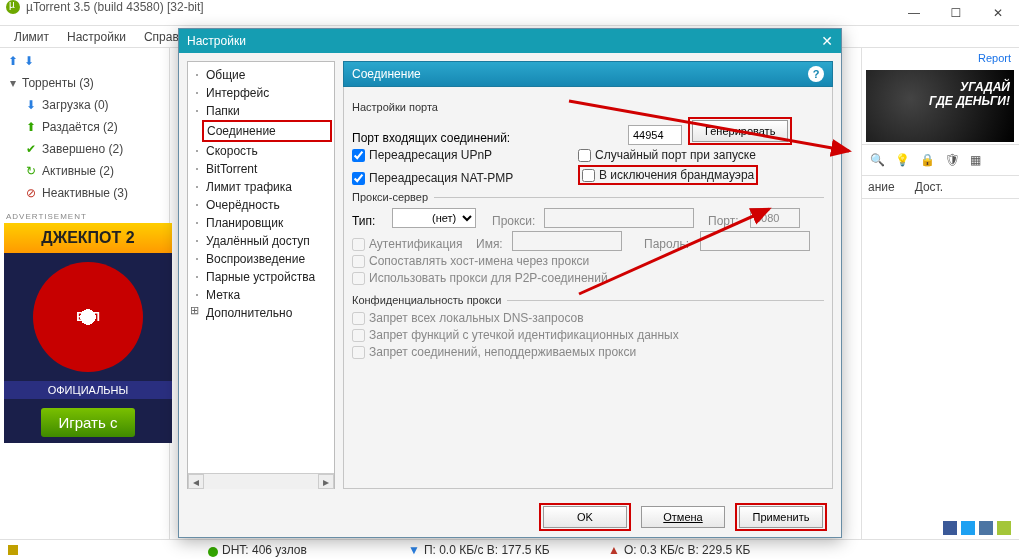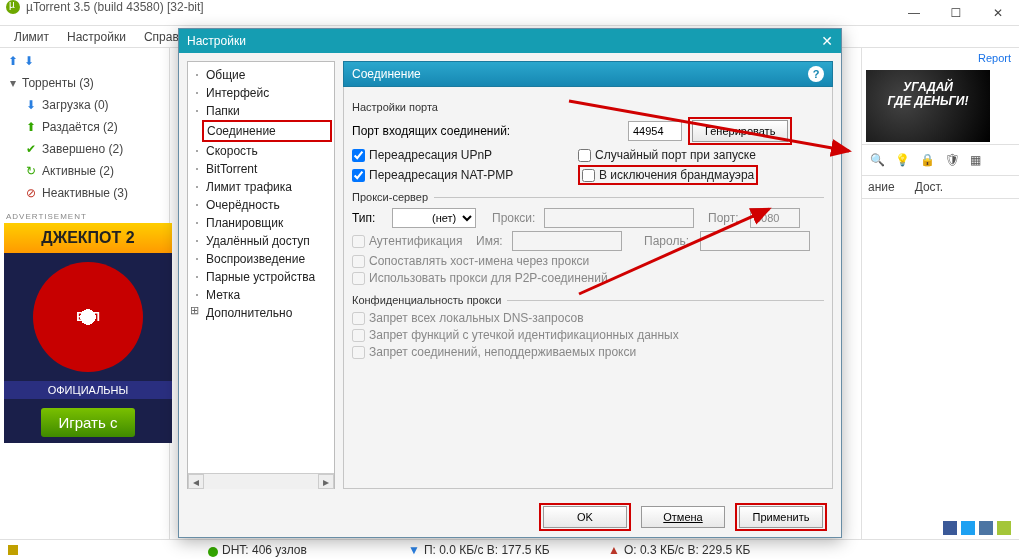--- a/index.html
+++ b/index.html
@@ -22,21 +22,21 @@
 .sidebar .node.sub { padding-left: 22px; }
 .ad-label { font-size: 8px; color: #888; letter-spacing: 1px; margin-top: 8px; padding-left: 2px; }
 .ad1 { width: 168px; height: 220px; background: #1a1f4a; color: #fff; margin-top: 2px; display:flex; flex-direction: column; align-items: center; justify-content: space-between; }
 .ad1 .top { background: linear-gradient(#ffce00,#ff9a00); color: #222; font-weight: bold; font-size: 16px; width: 100%; text-align: center; padding: 6px 0; }
 .ad1 .wheel { width: 110px; height: 110px; border-radius: 50%; background: radial-gradient(circle,#fff 0 10%,#c70000 10% 100%); display:flex; align-items:center; justify-content:center; font-weight:bold; font-size:22px; color:#fff; }
 .ad1 .btn { background: linear-gradient(#7ac000,#3f8a00); color:#fff; font-size:15px; padding:6px 18px; border-radius:3px; margin-bottom:6px; }
 
 .centerarea { flex: 1; position: relative; }
 .rightcol { width: 158px; border-left: 1px solid #e0e0e0; display:flex; flex-direction:column; }
 .report { text-align:right; color:#1a73e8; padding:4px 8px; font-size:11px; }
-.ad2 { width:124px; height:72px; margin:2px 4px; background: radial-gradient(circle at 30% 40%, #444, #000); color:#fff; font-weight:bold; font-size:18px; font-style:italic; text-align:center; padding:10px 4px; line-height:1.2; }
+.ad2 { width:148px; height:72px; margin:2px 4px; background: radial-gradient(circle at 30% 40%, #444, #000); color:#fff; font-weight:bold; font-size:18px; font-style:italic; text-align:right; padding:10px 4px; line-height:1.2; }
 .iconrow { display:flex; gap:10px; padding:8px 8px; color:#555; border-top:1px solid #e0e0e0; border-bottom:1px solid #e0e0e0; }
 .coltabs { display:flex; padding:0 4px; gap:16px; border-bottom:1px solid #e0e0e0; }
 .coltabs div { padding:4px 2px; color:#444; }
 .socialrow { position:absolute; bottom:4px; right:8px; display:flex; gap:4px; }
 .sicon { width:14px; height:14px; }
 
 
 .statusbar { position:absolute; bottom:0; left:0; right:0; height:20px; border-top:1px solid #e0e0e0; display:flex; align-items:center; font-size:11px; color:#333; }
 .statusbar .cell { padding:0 8px; display:flex; align-items:flex-end; gap:4px; }
 .statusbar .icon-dot { width:10px; height:10px; }
@@ -54,21 +54,21 @@
 .treepane li.sel { border:2px solid #d00000; margin:0 2px 0 14px; padding-left:3px; }
 .tree-scroll { position:absolute; left:0; right:0; bottom:0; height:16px; background:#f0f0f0; border-top:1px solid #ccc; display:flex; }
 .tree-scroll .arr { width:16px; text-align:center; color:#666; border:1px solid #ccc; background:#eee; }
 .tree-scroll .track { flex:1; }
 
 .settingspane { flex:1; display:flex; flex-direction:column; }
 .section-hdr { height:26px; background:linear-gradient(#2ba7cd,#1687b2); color:#fff; display:flex; align-items:center; padding:0 8px; font-size:13px; border:1px solid #1b7a9e; }
 .section-hdr .help { margin-left:auto; width:16px; height:16px; border-radius:50%; background:#fff; color:#1687b2; font-weight:bold; font-size:11px; display:flex; align-items:center; justify-content:center; }
 .section-body { flex:1; border:1px solid #c5c5c5; border-top:none; padding:8px; background:#f4f4f4; }
 .group-label { font-size:11px; color:#333; margin:6px 0 4px; }
-.row { display:flex; align-items:center; margin:3px 0; gap:6px; }
+.row { display:flex; align-items:flex-end; margin:3px 0; gap:6px; }
 .chk { display:flex; align-items:center; gap:4px; color:#222; font-size:11px; }
 .chk input { width:13px; height:13px; }
 input[type=text].fld { border:1px solid #aaa; background:#fff; height:20px; padding:0 4px; font-size:11px; }
 input[type=text].fld:disabled { background:#f4f4f4; color:#888; }
 select.fld { border:1px solid #aaa; background:#fff; height:20px; font-size:11px; width:84px;padding-left:35px; }
 .btn-std { border:1px solid #999; background:linear-gradient(#fff,#e8e8e8); height:22px; padding:0 12px; font-size:11px; }
 .redbox { border:2px solid #d00000 !important; padding:1px 2px; }
 .clr-muted { color:#888 !important; }
 fieldset { border:none; border-top:1px solid #c5c5c5; margin-top:6px; padding-top:2px; }
 legend { font-size:11px; color:#333; padding-right:6px; }

